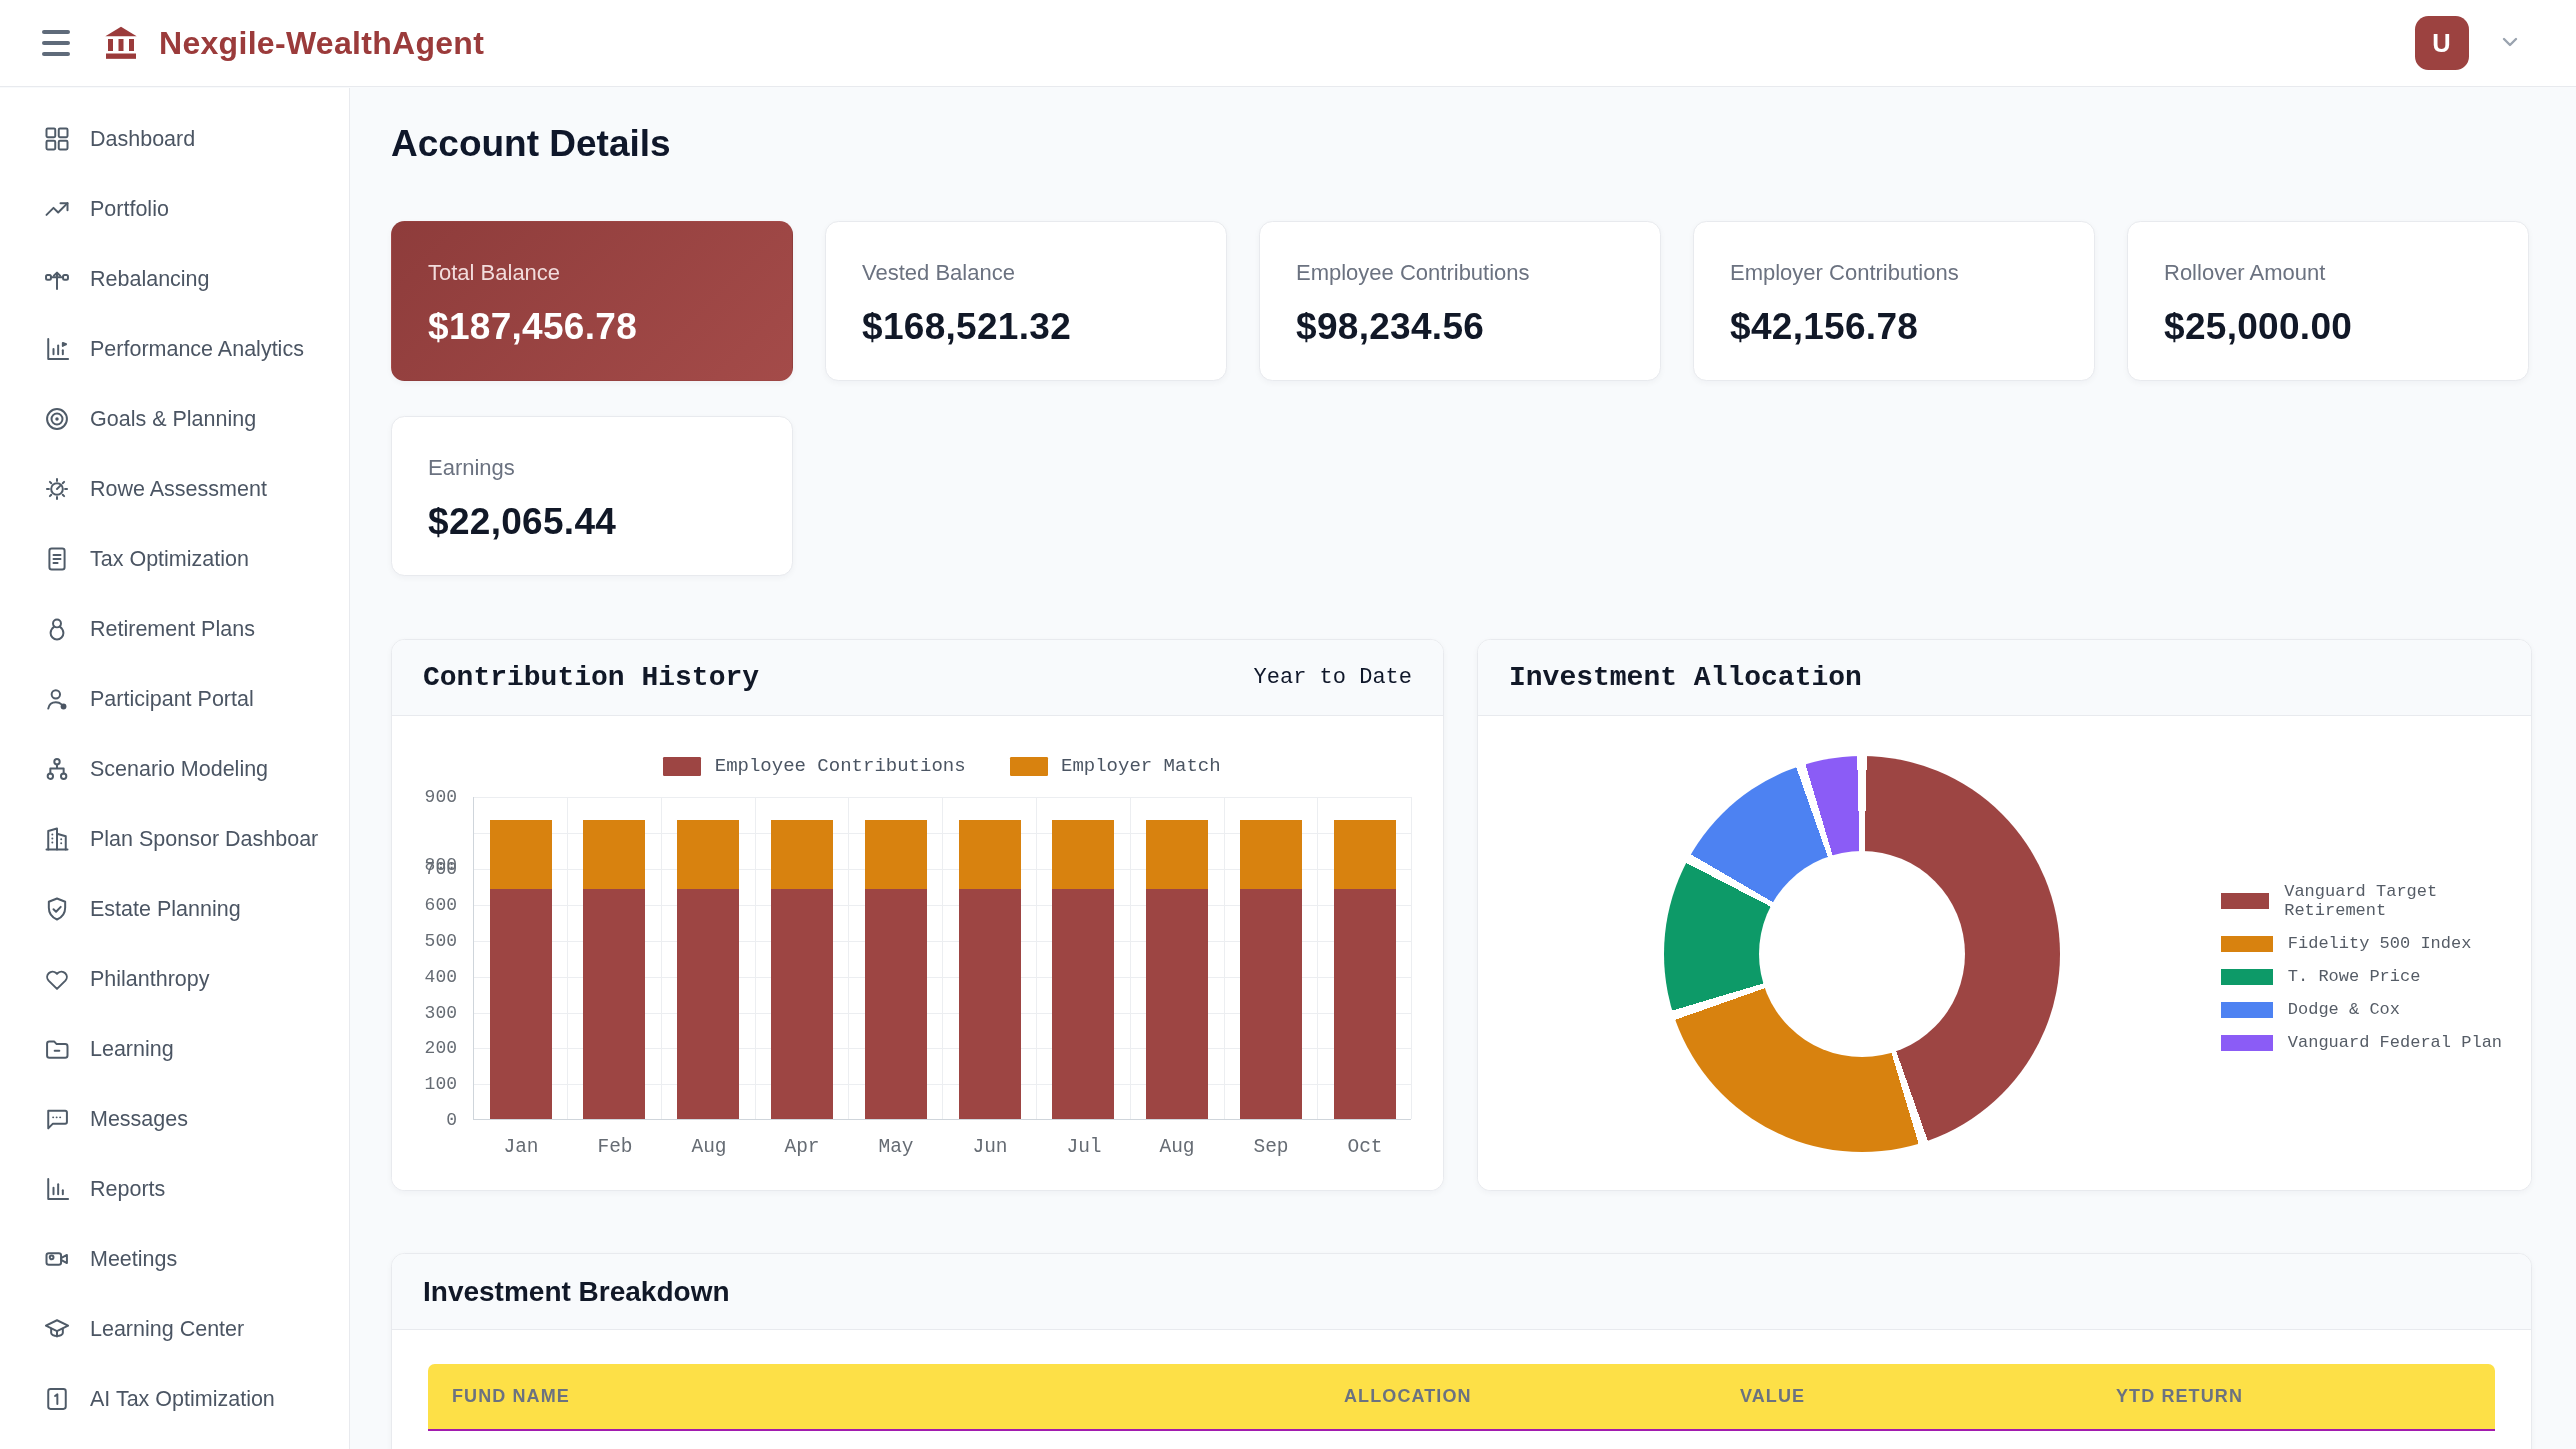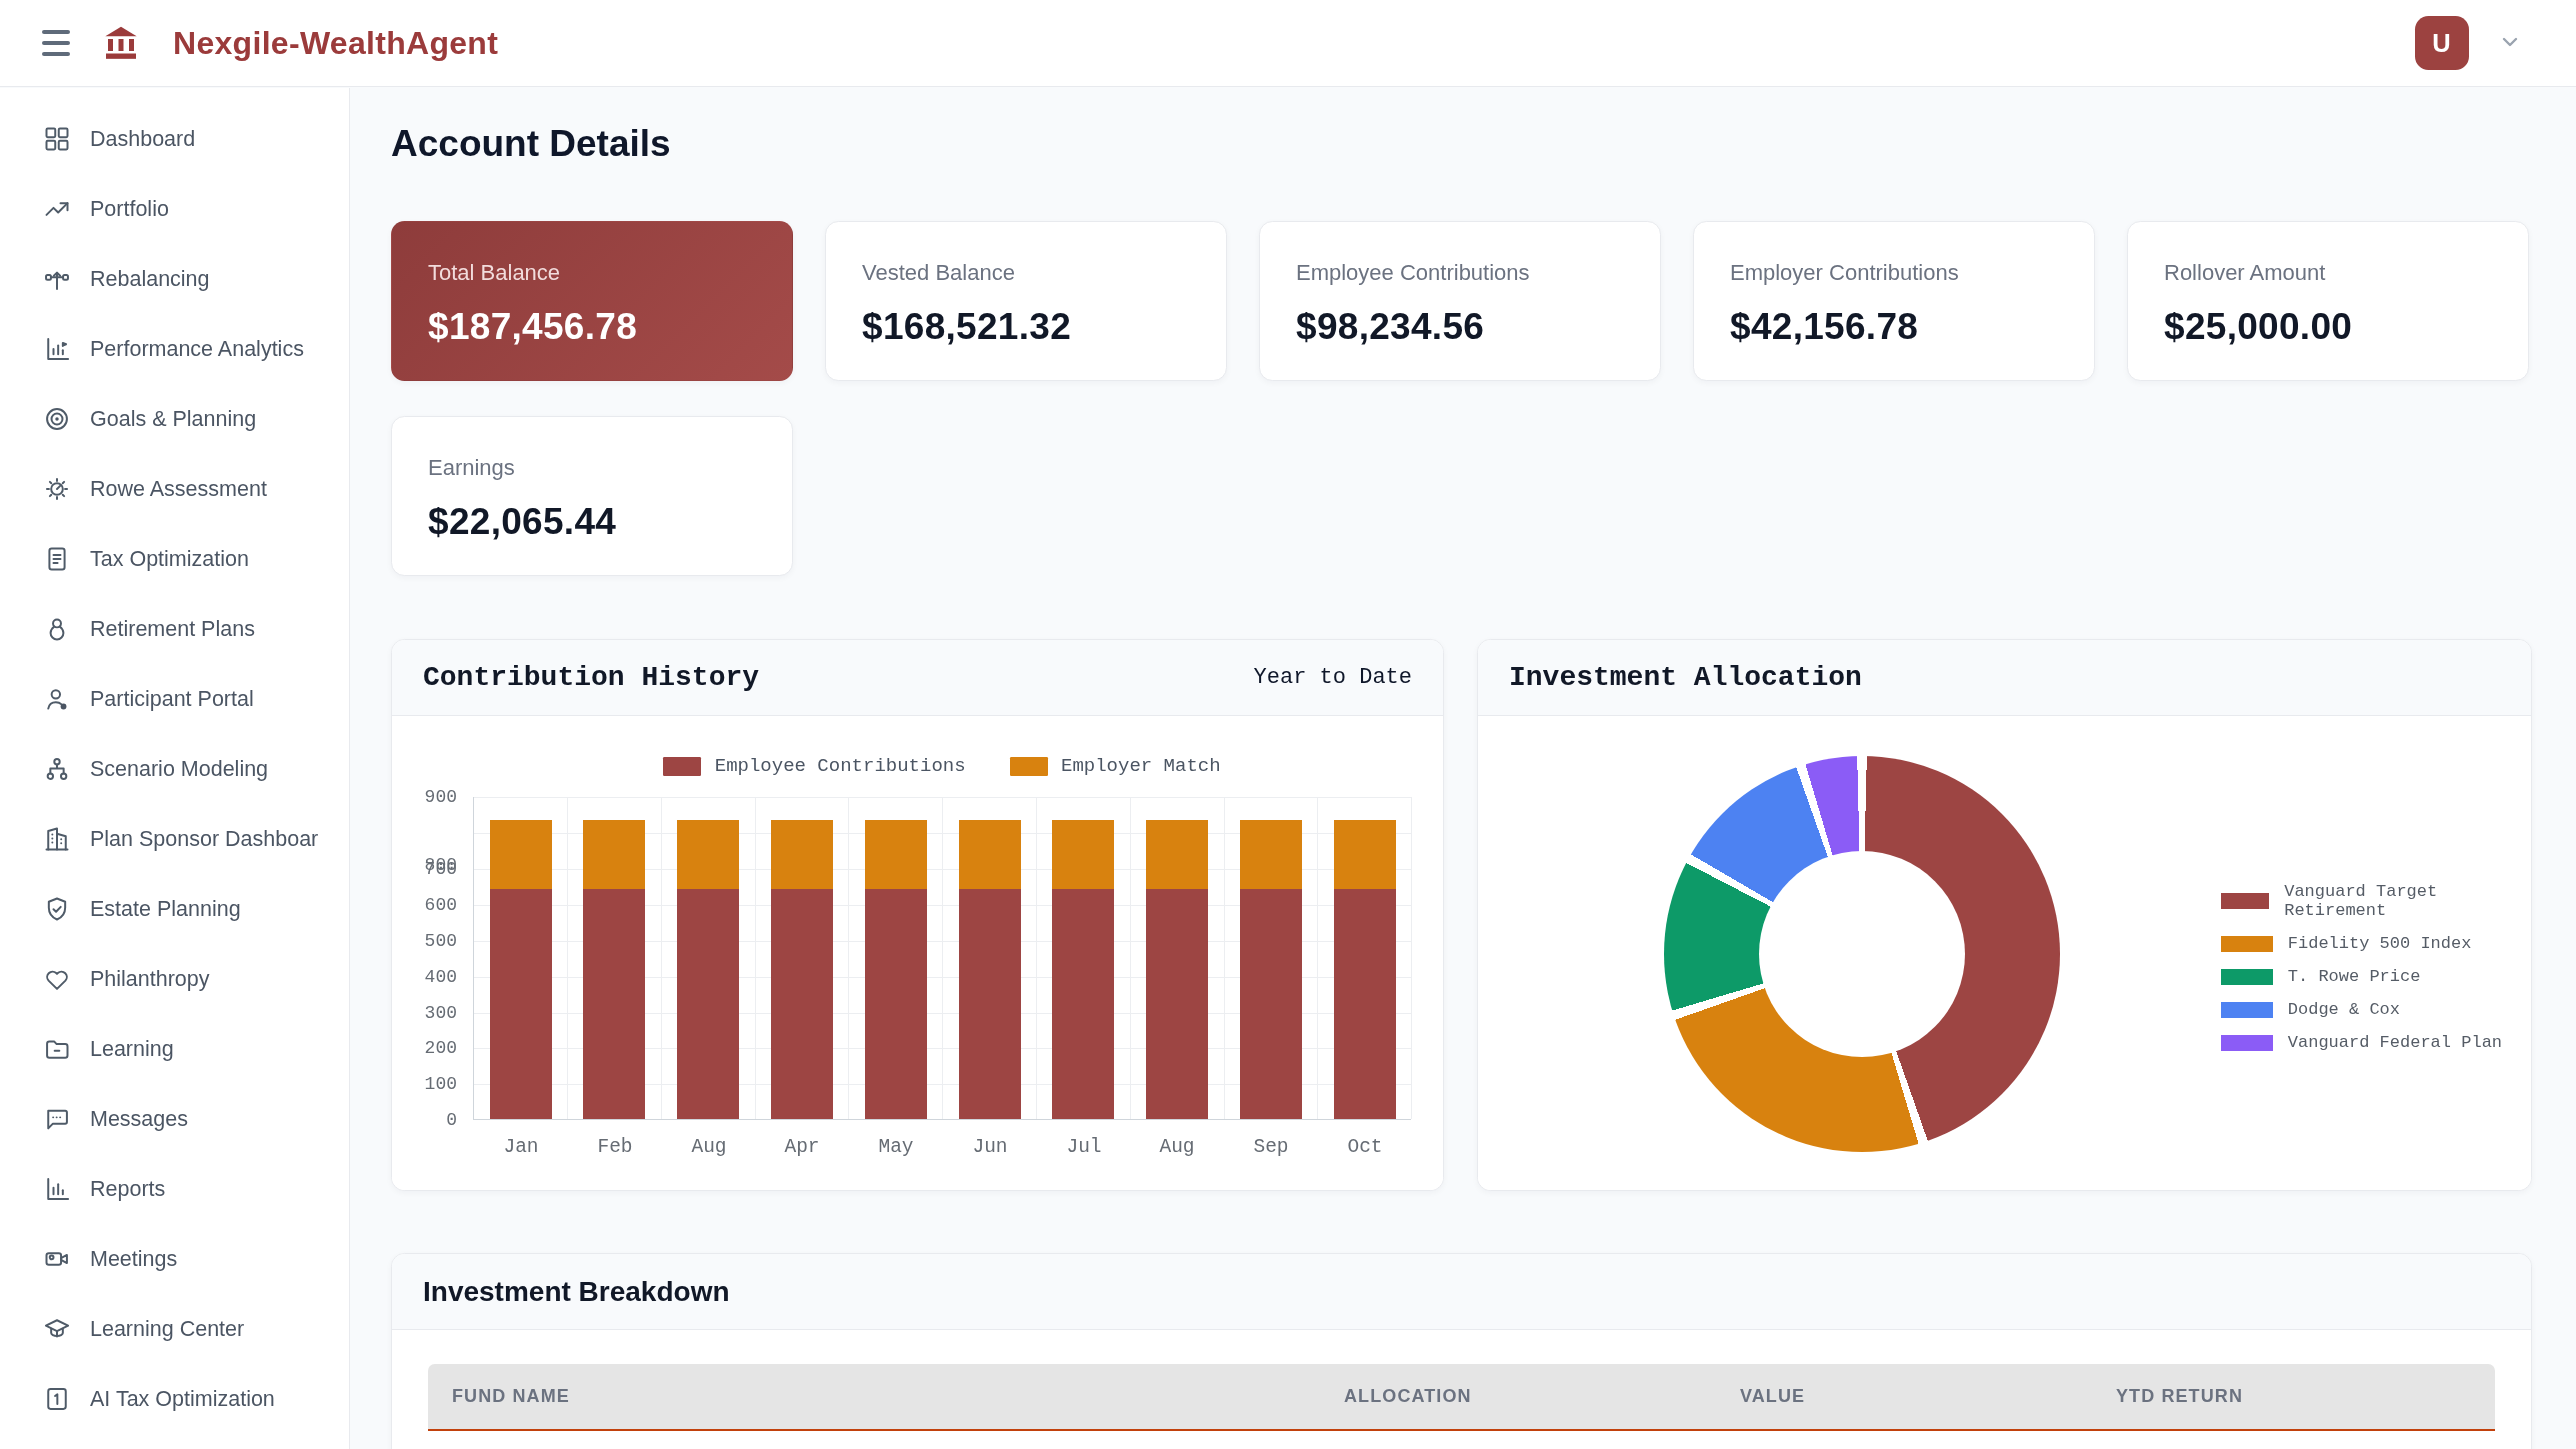--- a/index.html
+++ b/index.html
@@ -11,21 +11,21 @@
   
   .header{
     position:absolute; top:0; left:0; right:0; height:87px;
     background:#ffffff; border-bottom:1.3px solid #e8eaee;
     display:flex; align-items:center; z-index:10;
   }
   .hamburger{ margin-left:42px; display:flex; flex-direction:column; gap:6.7px; width:28px; cursor:pointer;}
   .hamburger span{ display:block; height:4px; border-radius:2px; background:#5f6b7a; }
   .logo{ margin-left:31px; width:40px; height:40px; }
   .logo svg{ width:40px; height:40px; }
-  .brand{ margin-left:32px; font-size:32px; font-weight:700; color:#9b3b3b; letter-spacing:0.3px; }
+  .brand{ margin-left:18px; font-size:32px; font-weight:700; color:#9b3b3b; letter-spacing:0.3px; }
   .header-right{ margin-left:auto; display:flex; align-items:center; gap:29.5px; padding-right:54px; }
   .avatar{ width:54px; height:54px; border-radius:13.4px; background:#9c4240; color:#fff;
     font-size:25.5px; font-weight:700; display:flex; align-items:center; justify-content:center; cursor:pointer;}
   .chevron svg{ width:24px; height:24px; stroke:#9aa3af; }
 
   
   .sidebar{
     position:absolute; top:88px; left:0; width:350px; bottom:0;
     background:#ffffff; border-right:1.3px solid #e8eaee; padding-top:16px; overflow:hidden;
   }
@@ -82,21 +82,21 @@
   .donut::after{ content:""; position:absolute; inset:95px; background:#fff; border-radius:50%; }
   .donut-legend{ position:absolute; left:743px; top:166px; display:flex; flex-direction:column; gap:14px; }
   .donut-legend .legend-item{ font-size:17px; color:#555c66; gap:14.8px; }
   .donut-legend .legend-swatch{ width:52px; height:16px; border-radius:0; }
 
   
   #breakdownPanel{ margin-top:62px; width:2141px; }
   #breakdownPanel .panel-body{ padding:34px 36px 0 36px; min-height:121px; }
   .table-header{
     display:grid; grid-template-columns:916px 396px 376px 1fr; align-items:center;
-    height:67px; background:#e5e5e5; border-radius:6.7px 6.7px 0 0; border-bottom:2px solid #c2410c;
+    height:67px; background:#fde047; border-radius:6.7px 6.7px 0 0; border-bottom:2px solid #a21caf;
   }
   .th{ font-size:18px; font-weight:700; color:#6b7280; letter-spacing:1.1px; }
   .th:first-child{ padding-left:24px; }
   .table-row-stub{ height:40px; background:#ffffff; }
 </style>
 </head>
 <body>
 
 <div class="screen">
 

